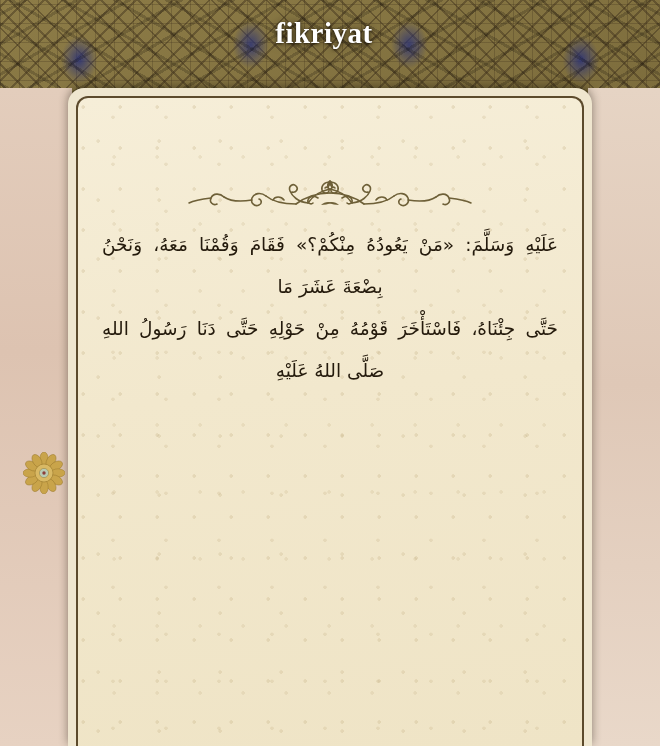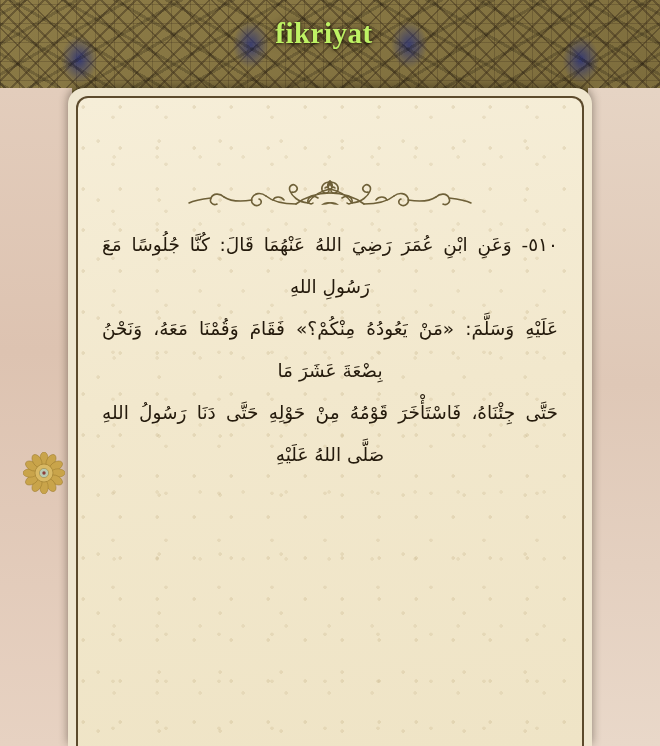--- a/index.html
+++ b/index.html
@@ -59,21 +59,21 @@
   .brand {
     position: absolute;
     top: 17px;
     left: 0;
     right: 12px;
     text-align: center;
     font-family: "Liberation Serif", serif;
     font-size: 29px;
     font-weight: 700;
     letter-spacing: .5px;
-    color: #bef264;
+    color: #ffffff;
     text-shadow: 0 1px 3px rgba(20,14,4,.85), 0 0 10px rgba(20,14,4,.55);
     z-index: 6;
   }
 
   
   .card-outer {
     position: absolute;
     left: 68px;
     top: 88px;
     width: 524px;
@@ -245,21 +245,20 @@
         </g>
         <g fill="#6e6038">
           <path d="M150 4 c-3 2 -4 6 -2 9 c2 -4 4 -6 2 -9z"></path>
           <path d="M150 4 c3 2 4 6 2 9 c-2 -4 -4 -6 -2 -9z"></path>
           <path d="M141 29 c3 -3 8 -4 11 -2 c-4 1 -8 2 -11 2z"></path>
           <path d="M159 29 c-3 -3 -8 -4 -11 -2 c4 1 8 2 11 2z"></path>
         </g>
       </svg>
 
       <div class="arabic">
-        <p>٥١٠- وَعَنِ ابْنِ عُمَرَ رَضِيَ اللهُ عَنْهُمَا قَالَ: كُنَّا جُلُوسًا مَعَ رَسُولِ اللهِ</p>
         <p>عَلَيْهِ وَسَلَّمَ: «مَنْ يَعُودُهُ مِنْكُمْ؟» فَقَامَ وَقُمْنَا مَعَهُ، وَنَحْنُ بِضْعَةَ عَشَرَ مَا</p>
         <p>حَتَّى جِئْنَاهُ، فَاسْتَأْخَرَ قَوْمُهُ مِنْ حَوْلِهِ حَتَّى دَنَا رَسُولُ اللهِ صَلَّى اللهُ عَلَيْهِ</p>
 
       </div>
 
     </div>
   </div>
 
 </div>
 

